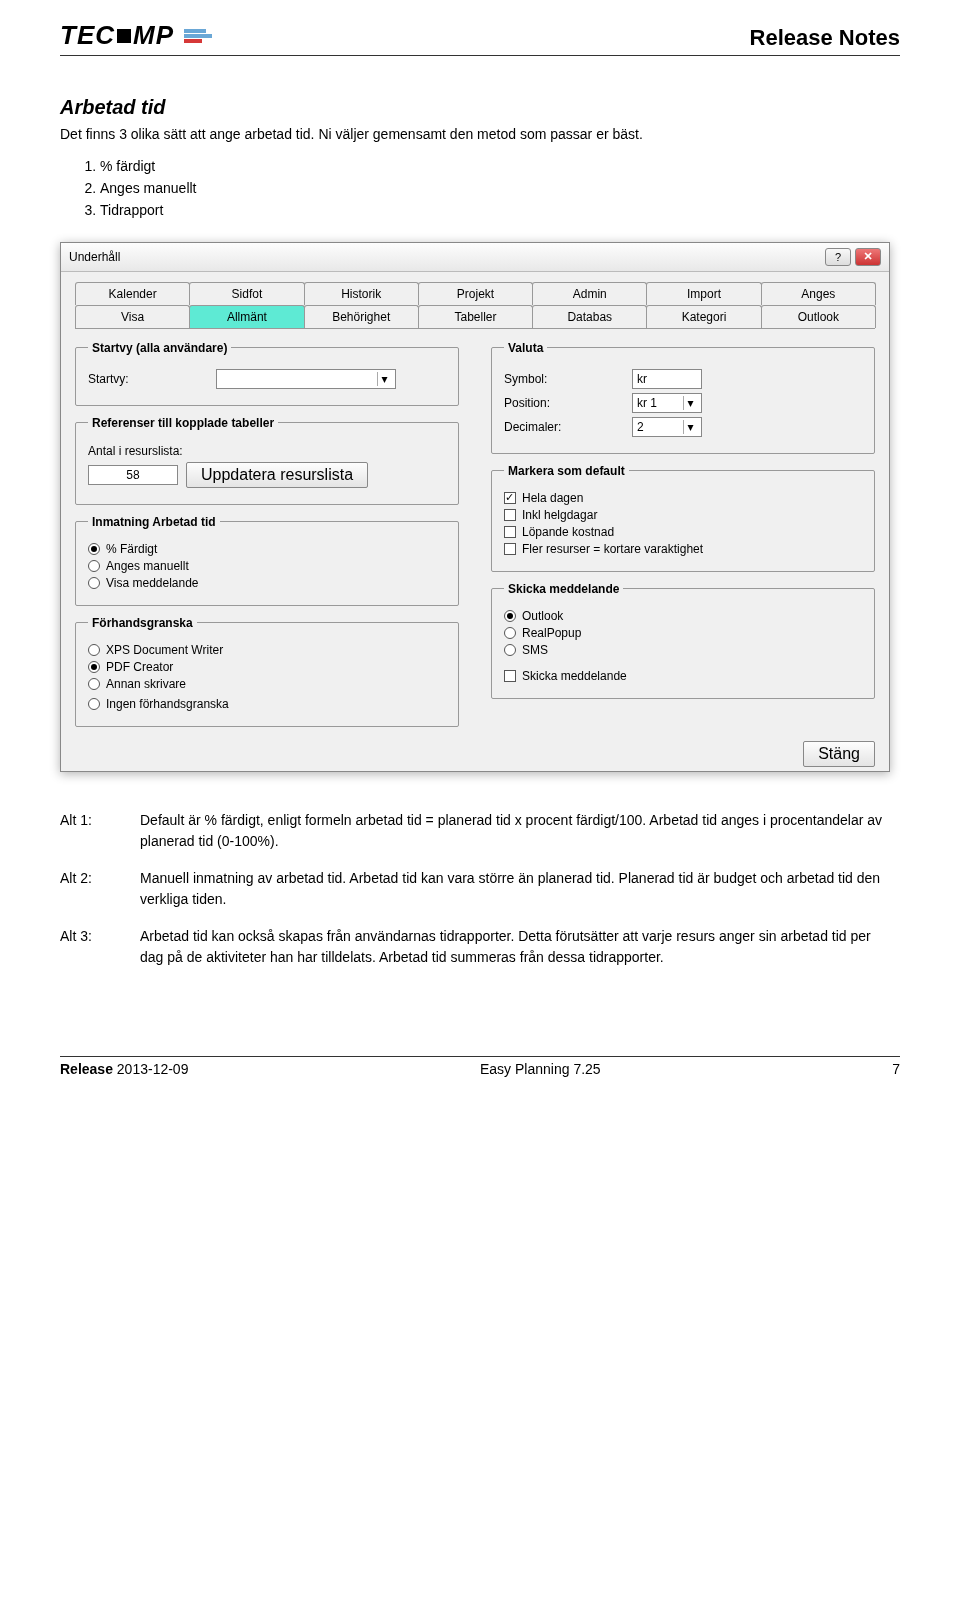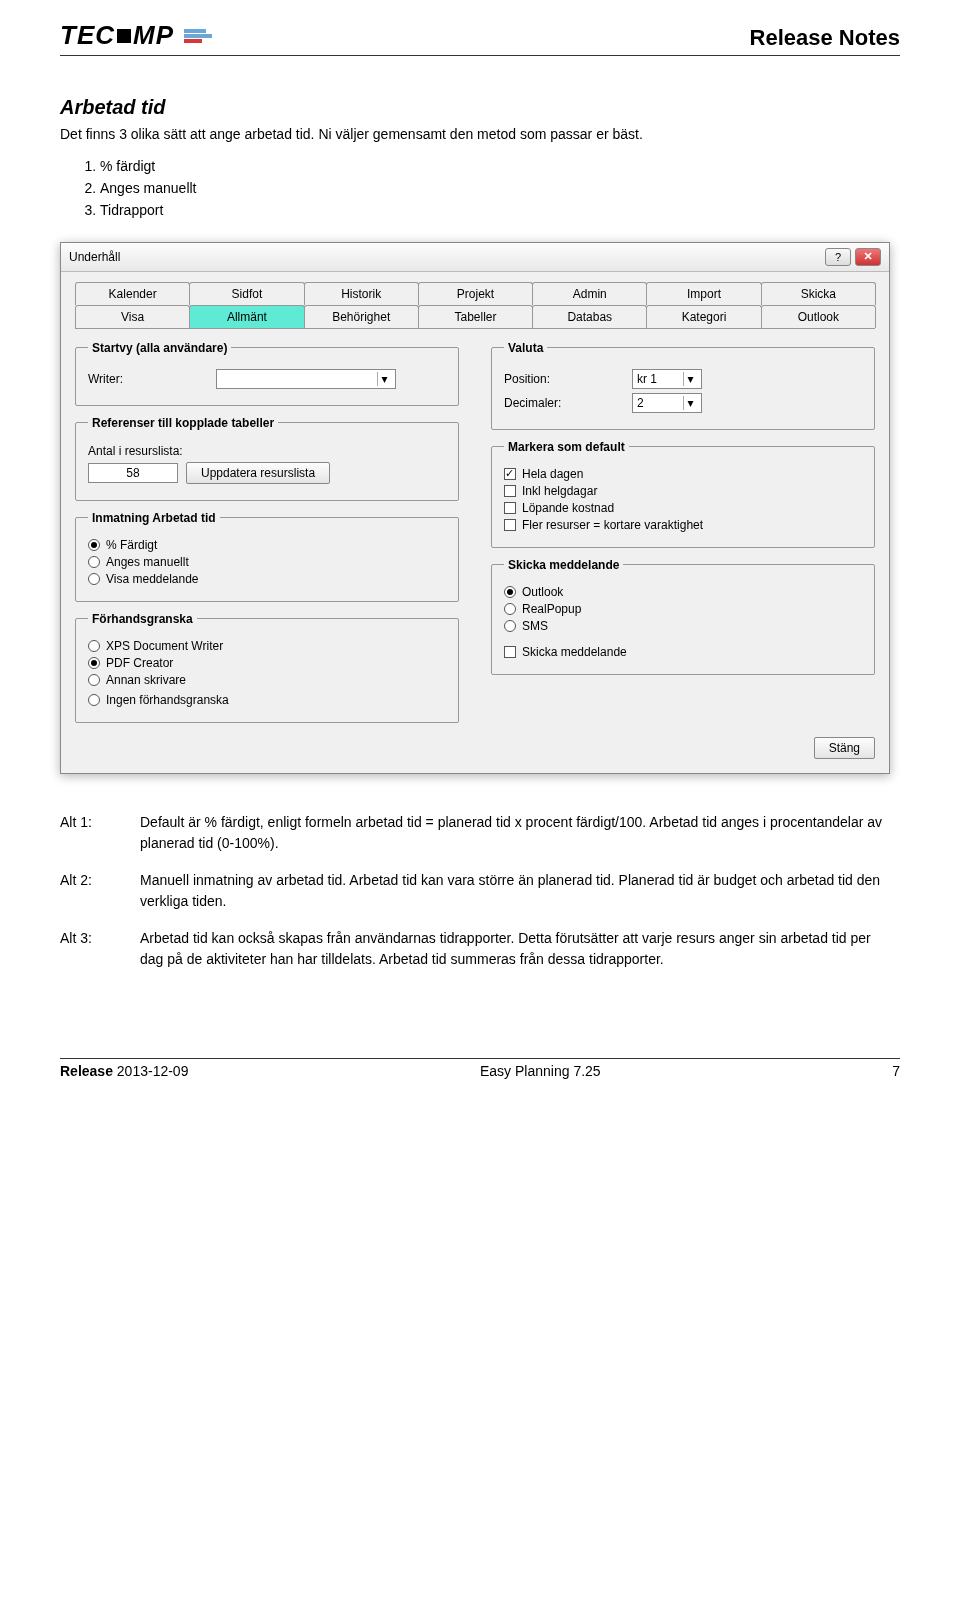--- a/index.html
+++ b/index.html
@@ -92,21 +92,21 @@
     border-radius: 3px;
     background: linear-gradient(#f8f8f8, #ddd);
     display: flex; align-items: center; justify-content: center;
     font-size: 11px;
   }
   .tb-btn.close {
     background: linear-gradient(#e77, #c33);
     color: #fff;
     font-weight: bold;
   }
-  .dialog-body { padding: 10px 14px 14px 14px; }
+  .dialog-body { padding: 10px 14px 4px 14px; }
   .tabrow {
     display: flex;
     gap: 0;
     border-bottom: 1px solid #999;
   }
   .tabrow.top { border-bottom: none; }
   .tab {
     flex: 1;
     text-align: center;
     padding: 4px 0;
@@ -161,21 +161,21 @@
     width: 14px;
     text-align: center;
     border-left: 1px solid #aaa;
   }
   .textin { width: 90px; text-align: center; justify-content: center; }
   .btn {
     border: 1px solid #888;
     background: linear-gradient(#fdfdfd, #e4e4e4);
     padding: 3px 14px;
     border-radius: 2px;
-    font-size: 12px;
+    font-size: 16px;
   }
   .radio-row, .check-row {
     display: flex;
     align-items: center;
     gap: 6px;
     margin: 3px 0;
   }
   .radio {
     width: 12px; height: 12px;
     border: 1px solid #555;
@@ -270,39 +270,39 @@
     </div>
   </div>
   <div class="dialog-body">
     <div class="tabrow top">
       <div class="tab">Kalender</div>
       <div class="tab">Sidfot</div>
       <div class="tab">Historik</div>
       <div class="tab">Projekt</div>
       <div class="tab">Admin</div>
       <div class="tab">Import</div>
-      <div class="tab">Skicka</div>
+      <div class="tab">Anges</div>
     </div>
     <div class="tabrow">
       <div class="tab">Visa</div>
       <div class="tab active">Allmänt</div>
       <div class="tab">Behörighet</div>
       <div class="tab">Tabeller</div>
       <div class="tab">Databas</div>
       <div class="tab">Kategori</div>
       <div class="tab">Outlook</div>
     </div>
 
     <div class="panel">
 
       <div class="col">
         <fieldset>
           <legend>Startvy (alla användare)</legend>
           <div class="row">
-            <label class="lab">Writer:</label>
+            <label class="lab">Startvy:</label>
             <div class="dropdown" style="width:180px">
               <span></span>
               <span class="arrow">▾</span>
             </div>
           </div>
         </fieldset>
 
         <fieldset>
           <legend>Referenser till kopplade tabeller</legend>
           <div class="row" style="flex-wrap:wrap">
@@ -347,20 +347,24 @@
           <div class="radio-row" style="margin-top:6px">
             <span class="radio"></span>
             <span>Ingen förhandsgranska</span>
           </div>
         </fieldset>
       </div>
 
       <div class="col">
         <fieldset>
           <legend>Valuta</legend>
+          <div class="row">
+            <label class="lab">Symbol:</label>
+            <div class="textin" style="width:70px; text-align:left; justify-content:flex-start">kr</div>
+          </div>
           <div class="row">
             <label class="lab">Position:</label>
             <div class="dropdown" style="width:70px">
               <span>kr 1</span>
               <span class="arrow">▾</span>
             </div>
           </div>
           <div class="row">
             <label class="lab">Decimaler:</label>
             <div class="dropdown" style="width:70px">

